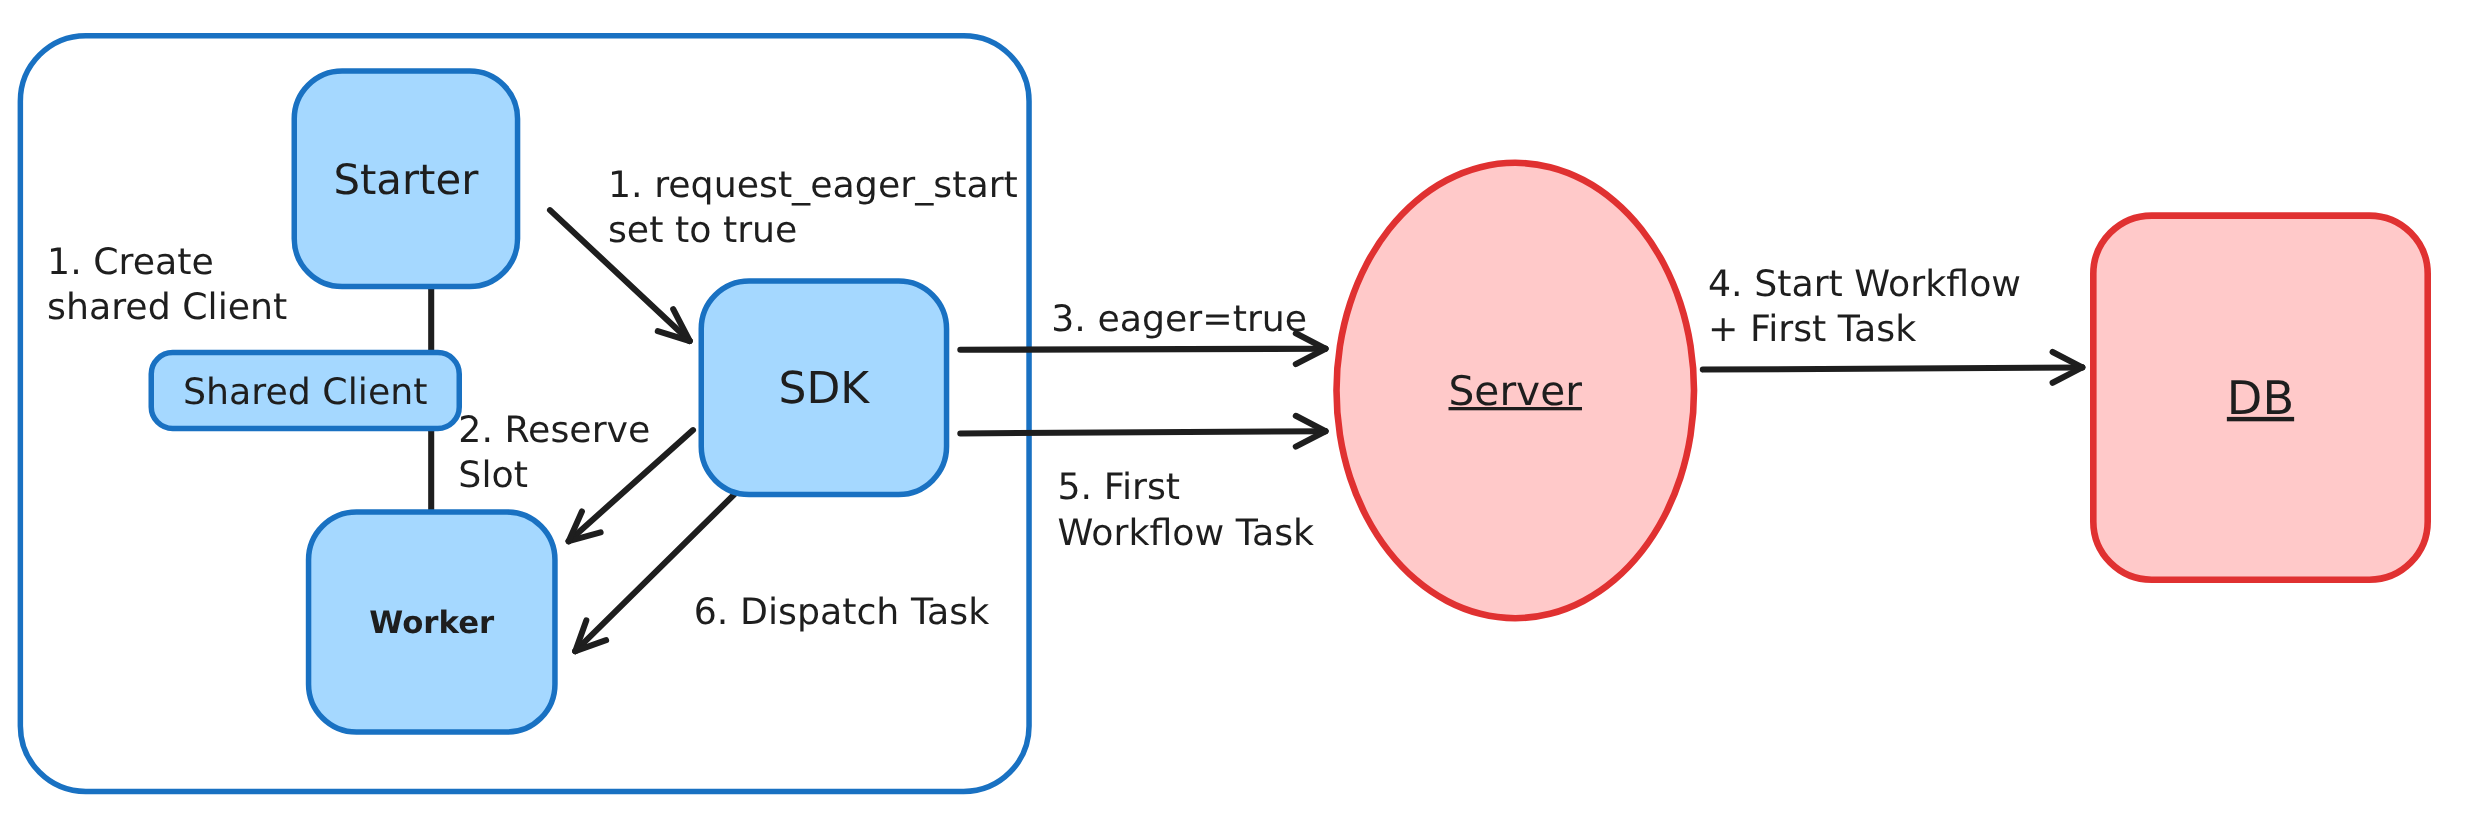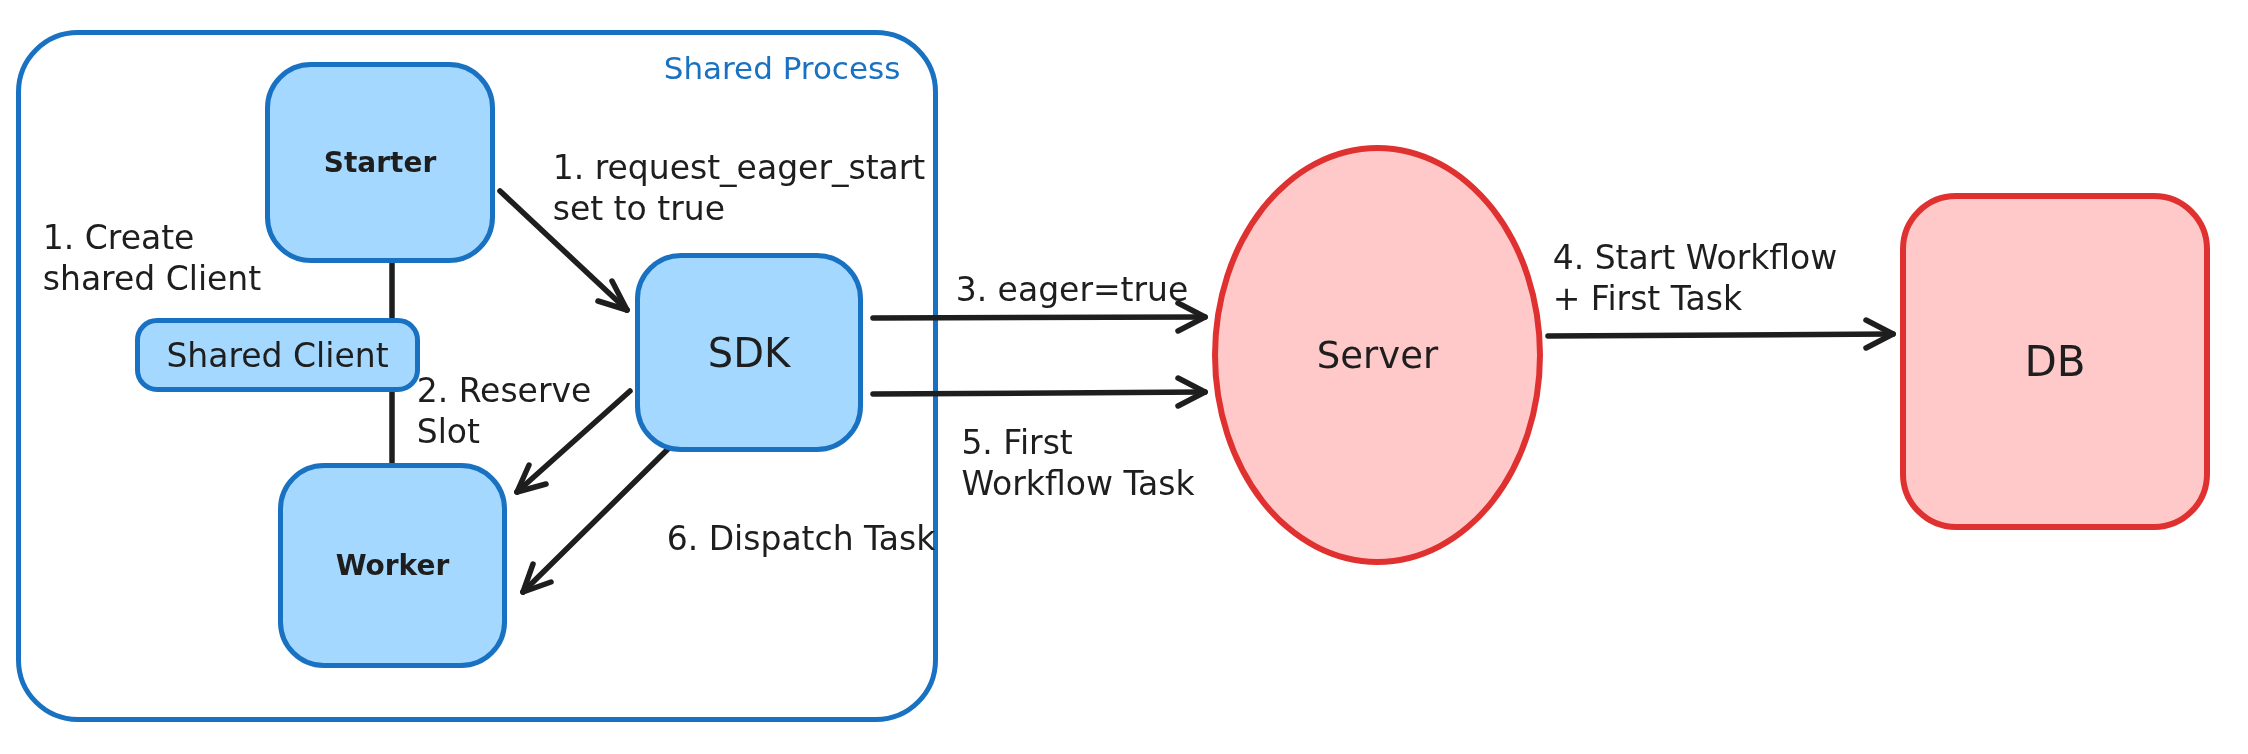--- a/index.html
+++ b/index.html
@@ -17,61 +17,61 @@
     box-sizing:border-box;
     text-align:center;
   }
   .blue-box{
     background:#a5d8ff;
     border:5px solid #1971c2;
   }
   .red-shape{
     background:#ffc9c9;
     border:6px solid #e03131;
+    text-decoration:underline;
   }
   #shared-process{
     left:16px;top:30px;width:922px;height:692px;
     border:5px solid #1971c2;border-radius:62px;
     background:transparent;
   }
   #shared-process-label{
     position:absolute;left:632px;top:50px;width:300px;
     text-align:center;color:#1971c2;font-size:31px;
   }
-  #starter{left:265px;top:62px;width:230px;height:201px;border-radius:46px;font-size:28px;font-weight:bold;}
+  #starter{left:265px;top:62px;width:208px;height:201px;border-radius:46px;font-size:38px;}
   #shared-client{left:135px;top:318px;width:285px;height:74px;border-radius:22px;font-size:33px;}
   #worker{left:278px;top:463px;width:229px;height:205px;border-radius:46px;font-size:28px;font-weight:bold;}
   #sdk{left:635px;top:253px;width:228px;height:199px;border-radius:46px;font-size:40px;}
   #server{left:1212px;top:145px;width:331px;height:420px;border-radius:50%;font-size:37px;}
   #db{left:1900px;top:193px;width:310px;height:337px;border-radius:56px;font-size:42px;}
   .note{
     position:absolute;
     transform:translateX(-50%);
     text-align:left;
     font-size:33px;line-height:41px;
     white-space:pre-line;
     color:#1e1e1e;
   }
   #note-create{left:152px;top:217px;}
   #note-eager-start{left:739px;top:147px;}
   #note-reserve{left:504px;top:370px;}
-  #note-dispatch{left:765px;top:518px;white-space:nowrap;margin-left:36px;}
+  #note-dispatch{left:765px;top:535px;white-space:nowrap;}
   #note-eager-true{left:1072px;top:253px;white-space:nowrap;margin-top:16px;}
   #note-first-wft{left:1078px;top:422px;}
   #note-start-wf{left:1695px;top:237px;}
   #connector-layer{position:absolute;left:0;top:0;pointer-events:none;}
   #connector-layer *{stroke:#1e1e1e;stroke-width:5.5;fill:none;stroke-linecap:round;stroke-linejoin:round;}
 </style>
 </head>
 <body>
 
 <div id="canvas">
 
   <div class="node" id="shared-process"></div>
-  <div id="shared-process-label">Shared Process</div>
 
   <svg id="connector-layer" width="2248" height="754" viewBox="0 0 2248 754">
 
     <g>
       <line x1="392" y1="263" x2="392" y2="318"></line>
     </g>
     <g>
       <line x1="392" y1="392" x2="392" y2="463"></line>
     </g>
 

